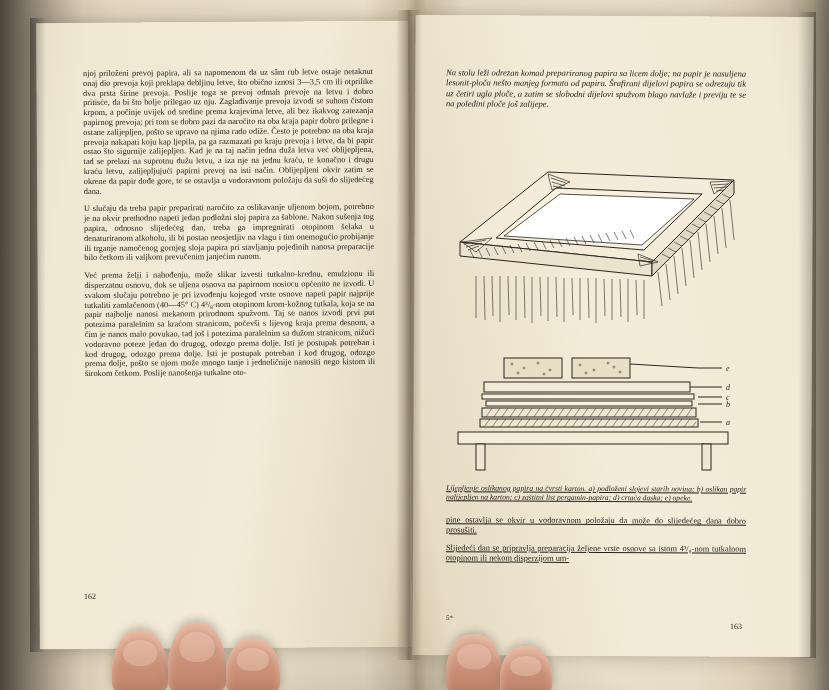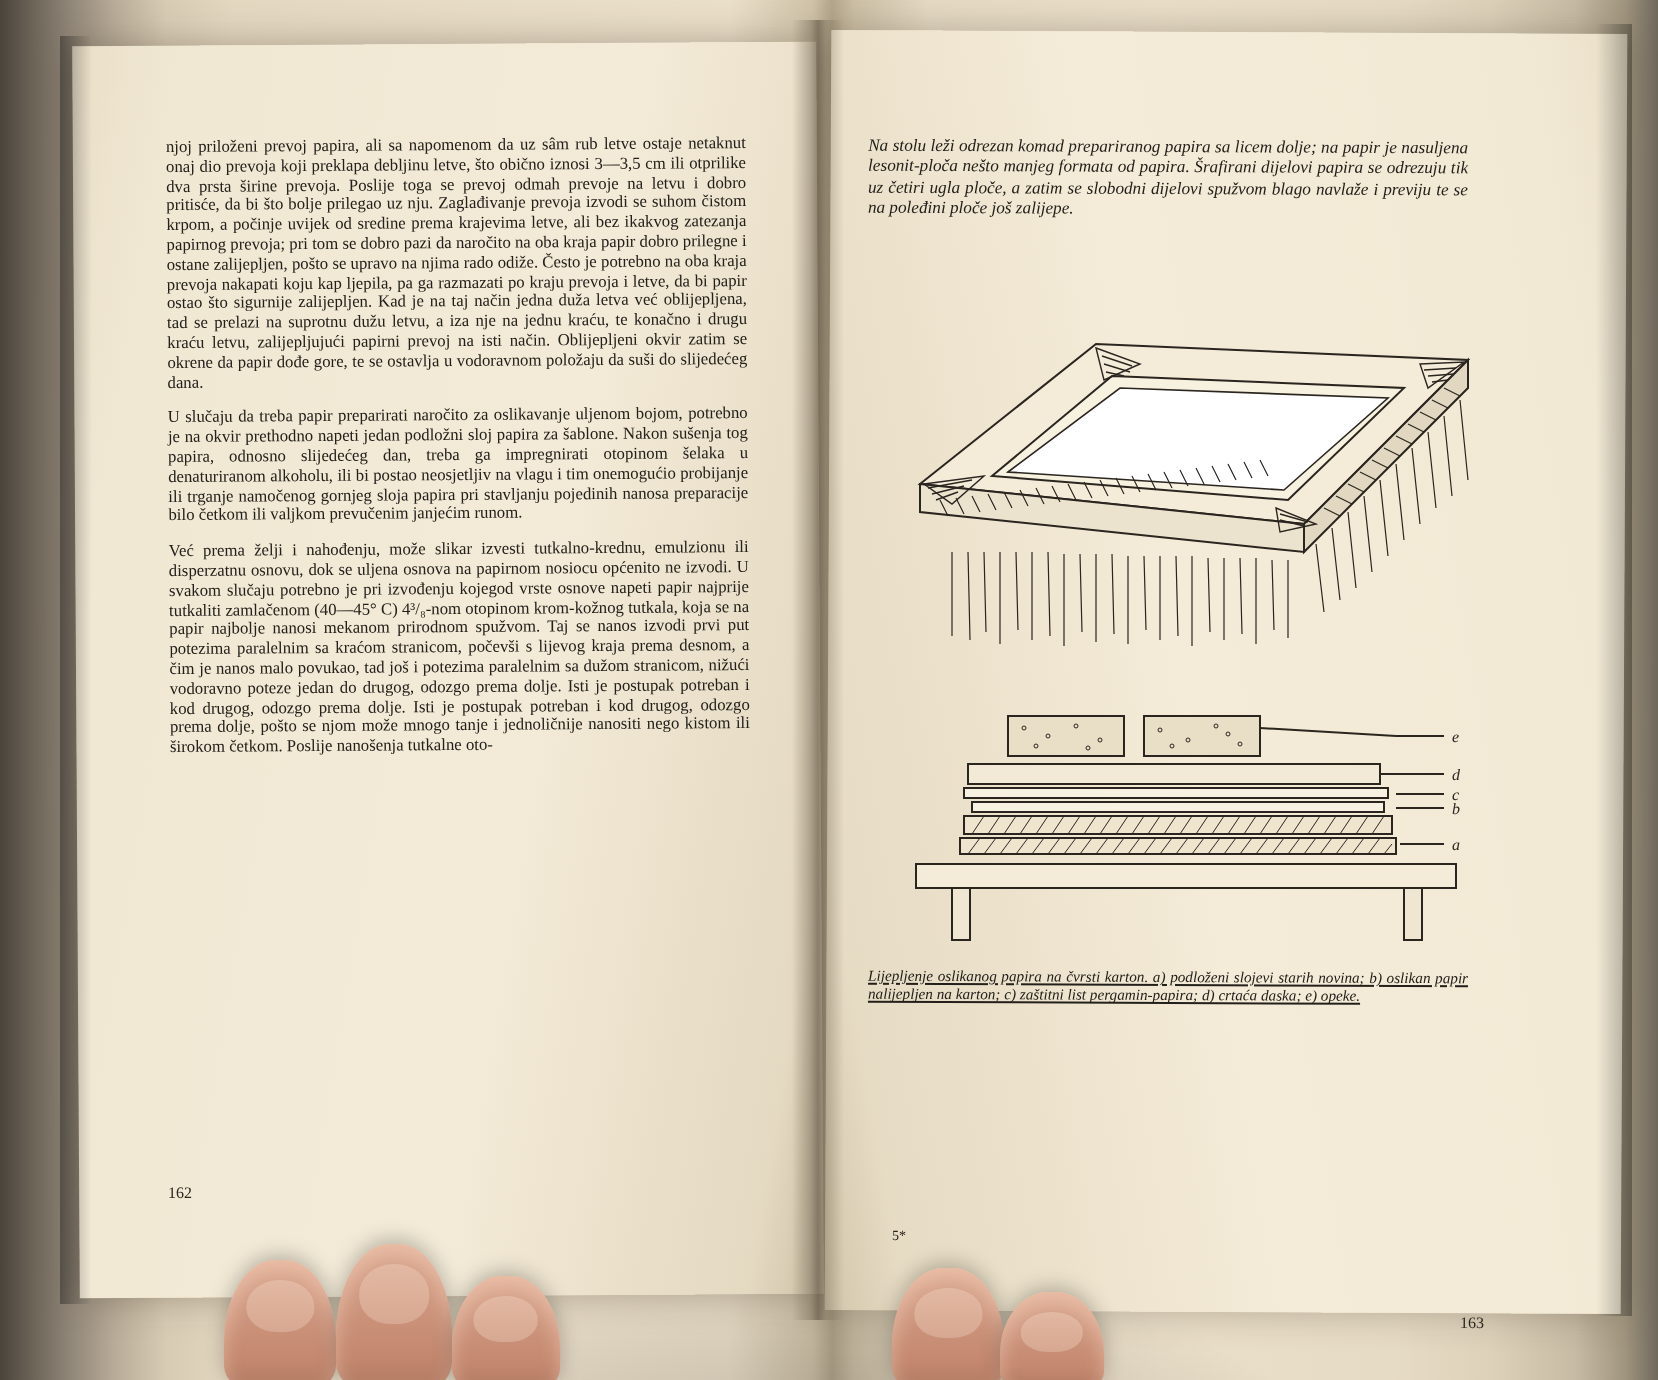--- a/index.html
+++ b/index.html
@@ -70,21 +70,21 @@
     font-family: "Liberation Serif", serif;
   }
   .col p { margin: 0 0 8px 0; text-indent: 0; }
 
   .col-left {
     left: 84px; top: 68px;
     width: 290px;
     transform: rotate(-0.4deg);
   }
   .col-right {
-    left: 434px; top: 68px;
+    left: 446px; top: 68px;
     width: 300px;
     transform: rotate(0.25deg);
   }
 
   .intro {
     font-style: italic;
     font-size: 8.6px;
     line-height: 10.4px;
   }
 
@@ -94,21 +94,21 @@
     line-height: 9.2px;
     text-align: justify;
   }
 
   .folio {
     position: absolute;
     font-size: 8px;
     color: #29251f;
   }
   .folio-left { left: 84px; top: 592px; transform: rotate(-0.4deg); }
-  .folio-right { left: 730px; top: 622px; transform: rotate(0.25deg); margin-top: 35px; }
+  .folio-right { left: 730px; top: 622px; transform: rotate(0.25deg); }
   .folio-mark { position: absolute; left: 446px; top: 614px; font-size: 7px; transform: rotate(0.25deg); }
 
   
   .fig1 {
     position: absolute;
     left: 452px; top: 150px;
     width: 290px; height: 185px;
   }
   .fig2 {
     position: absolute;
@@ -268,20 +268,22 @@
           <text x="274" y="38">d</text>
           <text x="274" y="48">c</text>
           <text x="274" y="55">b</text>
           <text x="274" y="73">a</text>
         </g>
       </svg>
     </div>
 
     <div class="col col-right" style="top:484px;text-decoration:underline;">
       <p class="caption">Lijepljenje oslikanog papira na čvrsti karton. a) podloženi slojevi starih novina; b) oslikan papir nalijepljen na karton; c) zaštitni list pergamin-papira; d) crtaća daska; e) opeke.</p>
+      <p style="margin-top:14px;">pine ostavlja se okvir u vodoravnom položaju da može do slijedećeg dana dobro prosušiti.</p>
+      <p>Slijedeći dan se pripravlja preparacija željene vrste osnove sa istom 4³/₈-nom tutkalnom otopinom ili nekom disperzijom um-</p>
     </div>
 
     <div class="folio folio-mark">5*</div>
     <div class="folio folio-right">163</div>
 
     <div class="hand">
       <div class="finger" style="left:112px; width:56px; height:66px;">
           <span class="nail"></span>
         </div>
       <div class="finger" style="left:168px; width:58px; height:74px;">

